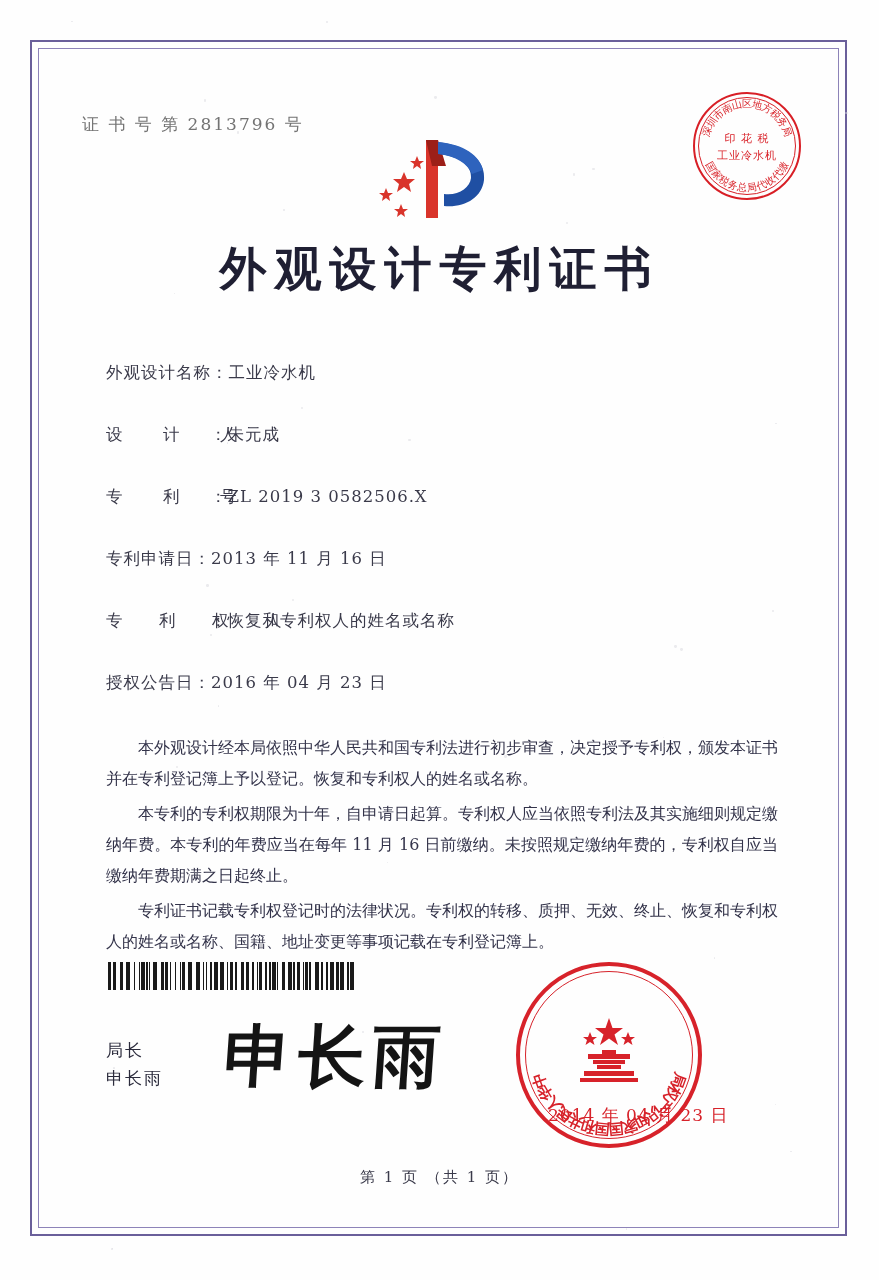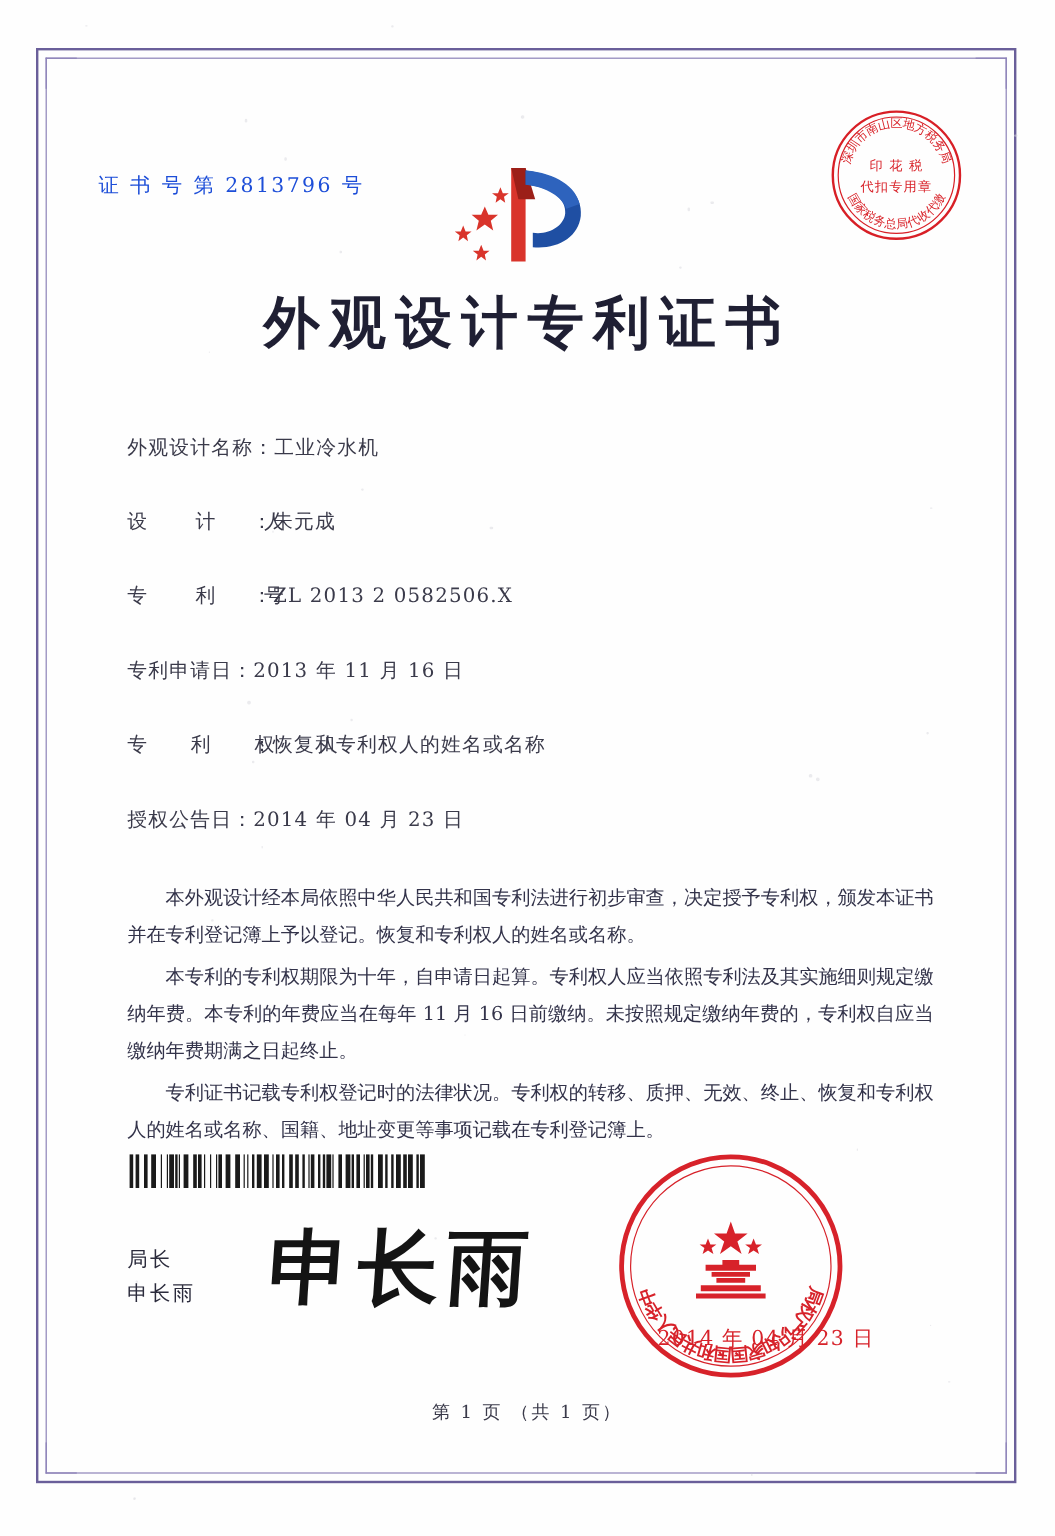--- a/index.html
+++ b/index.html
@@ -52,23 +52,22 @@
   .corner-bl { left: 38px;  top: 1202px; border-right: none; border-top: none; }
   .corner-br { left: 813px; top: 1202px; border-left: none;  border-top: none; }
 
   
   .cert-number {
     position: absolute;
     left: 82px;
     top: 113px;
     font-size: 17px;
     letter-spacing: 2px;
-    color: #1d4ed8;
+    color: #737373;
     white-space: nowrap;
-    margin-top: 30px;
   }
 
   
   .logo {
     position: absolute;
     left: 368px;
     top: 126px;
     width: 140px;
     height: 105px;
   }
@@ -319,21 +318,21 @@
       <polygon points="18,62 20,67 25,67 21,70 22,75 18,72 14,75 15,70 11,67 16,67" fill="#d9342b"></polygon>
       <polygon points="33,78 35,83 40,83 36,86 37,91 33,88 29,91 30,86 26,83 31,83" fill="#d9342b"></polygon>
       <polygon points="49,30 51,35 56,35 52,38 53,43 49,40 45,43 46,38 42,35 47,35" fill="#d9342b"></polygon>
     </svg>
   </div>
 
   <div class="stamp-top">
     <div class="ring"></div>
     <div class="ring2"></div>
     <div class="ctr-line l1">印 花 税</div>
-    <div class="ctr-line l2">代扣专用章</div>
+    <div class="ctr-line l2">工业冷水机</div>
     <div id="tax-arc-top">
         <div class="arc-char" style="transform: translate(-39.5px, -14.4px) rotate(290deg);">深</div>
         <div class="arc-char" style="transform: translate(-34.8px, -23.5px) rotate(304deg);">圳</div>
         <div class="arc-char" style="transform: translate(-28.1px, -31.2px) rotate(318deg);">市</div>
         <div class="arc-char" style="transform: translate(-19.7px, -37.1px) rotate(332deg);">南</div>
         <div class="arc-char" style="transform: translate(-10.2px, -40.8px) rotate(346deg);">山</div>
         <div class="arc-char" style="transform: translate(0px, -42px) rotate(360deg);">区</div>
         <div class="arc-char" style="transform: translate(10.2px, -40.8px) rotate(374deg);">地</div>
         <div class="arc-char" style="transform: translate(19.7px, -37.1px) rotate(388deg);">方</div>
         <div class="arc-char" style="transform: translate(28.1px, -31.2px) rotate(402deg);">税</div>
@@ -352,24 +351,24 @@
         <div class="arc-char" style="transform: translate(30.5px, 28.8px) rotate(-46.7deg);">代</div>
         <div class="arc-char" style="transform: translate(36.4px, 21px) rotate(-60deg);">缴</div>
       </div>
   </div>
 
   <div class="main-title">外观设计专利证书</div>
 
   <div class="fields" id="field-list">
       <div class="field-row"><span class="field-label plain">外观设计名称</span><span class="field-value">：工业冷水机</span></div>
       <div class="field-row"><span class="field-label spread3">设　计　人</span><span class="field-value">：朱元成</span></div>
-      <div class="field-row"><span class="field-label spread3">专　利　号</span><span class="field-value">：ZL 2013 2 0582506.X</span></div>
+      <div class="field-row"><span class="field-label spread3">专　利　号</span><span class="field-value">：ZL 2019 3 0582506.X</span></div>
       <div class="field-row"><span class="field-label plain">专利申请日</span><span class="field-value">：2013 年 11 月 16 日</span></div>
       <div class="field-row"><span class="field-label spread4">专　利　权　人</span><span class="field-value">：恢复和专利权人的姓名或名称</span></div>
-      <div class="field-row"><span class="field-label plain">授权公告日</span><span class="field-value">：2014 年 04 月 23 日</span></div>
+      <div class="field-row"><span class="field-label plain">授权公告日</span><span class="field-value">：2016 年 04 月 23 日</span></div>
     </div>
 
   <div class="body-text" id="body-text">
       <p>本外观设计经本局依照中华人民共和国专利法进行初步审查，决定授予专利权，颁发本证书并在专利登记簿上予以登记。恢复和专利权人的姓名或名称。</p>
       <p>本专利的专利权期限为十年，自申请日起算。专利权人应当依照专利法及其实施细则规定缴纳年费。本专利的年费应当在每年 11 月 16 日前缴纳。未按照规定缴纳年费的，专利权自应当缴纳年费期满之日起终止。</p>
       <p>专利证书记载专利权登记时的法律状况。专利权的转移、质押、无效、终止、恢复和专利权人的姓名或名称、国籍、地址变更等事项记载在专利登记簿上。</p>
     </div>
 
   <div class="barcode" id="barcode">
       <div class="bar" style="left: 0px; width: 3px;"></div>

